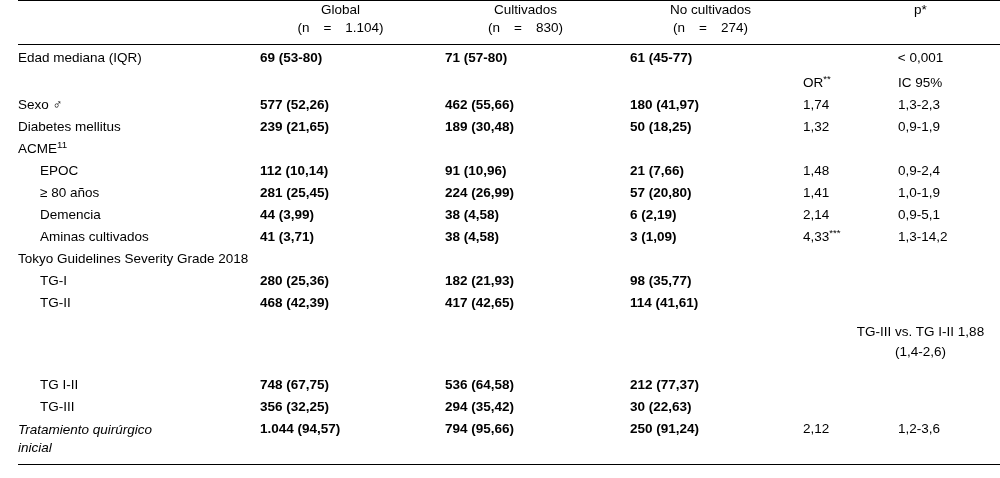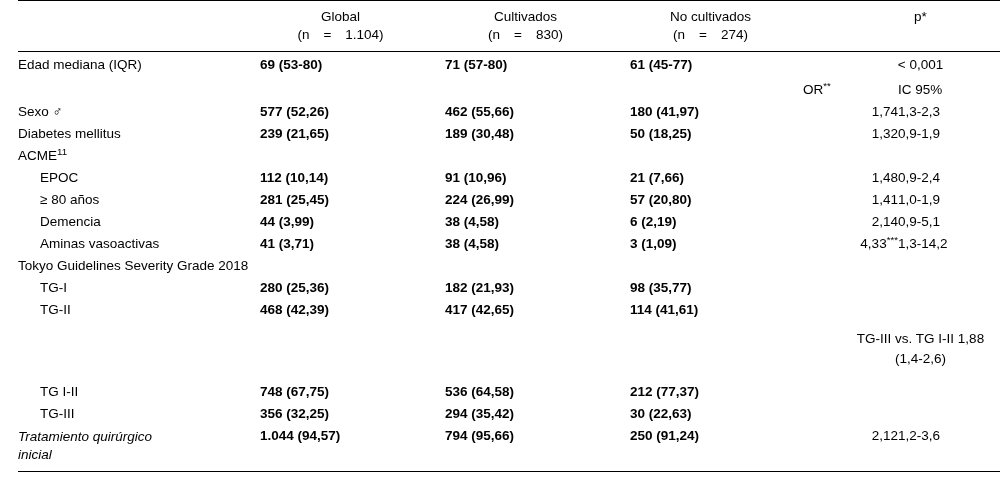--- a/index.html
+++ b/index.html
@@ -49,21 +49,20 @@
     line-height: 0;
   }
 
   td {
     vertical-align: top;
     padding: 0;
   }
   .hdr-cell {
     text-align: center;
     font-weight: normal;
-    padding-top: 7px;
     padding-bottom: 0px;
     line-height: 1.35;
   }
   .hdr-sub {
     text-align: center;
     padding-bottom: 7px;
     line-height: 1.35;
   }
   .n-gap { display: inline-block; width: 14px; }
 
@@ -83,21 +82,21 @@
   }
   .val {
     text-align: left;
     padding-left: 12px;
     padding-top: 5px;
     padding-bottom: 2px;
     white-space: nowrap;
     font-weight: bold;
   }
   .val-or {
-    text-align: right;
+    text-align: left;
     padding-top: 5px;
     padding-bottom: 2px;
     white-space: nowrap;
   }
   .val-ic {
     text-align: left;
     padding-top: 5px;
     padding-bottom: 2px;
     white-space: nowrap;
   }
@@ -247,21 +246,21 @@
     <tr>
       <td class="lbl-plain indent">Demencia</td>
       <td class="val">44 (3,99)</td>
       <td class="val">38 (4,58)</td>
       <td class="val">6 (2,19)</td>
       <td class="val-or">2,14</td>
       <td class="val-ic">0,9-5,1</td>
     </tr>
 
     <tr>
-      <td class="lbl-plain indent">Aminas vasoactivas</td>
+      <td class="lbl-plain indent">Aminas cultivados</td>
       <td class="val">41 (3,71)</td>
       <td class="val">38 (4,58)</td>
       <td class="val">3 (1,09)</td>
       <td class="val-or"><span>4,33</span><sup>***</sup></td>
       <td class="val-ic">1,3-14,2</td>
     </tr>
 
     <tr>
       <td class="lbl">Tokyo Guidelines Severity Grade 2018</td>
       <td class="val"></td>

